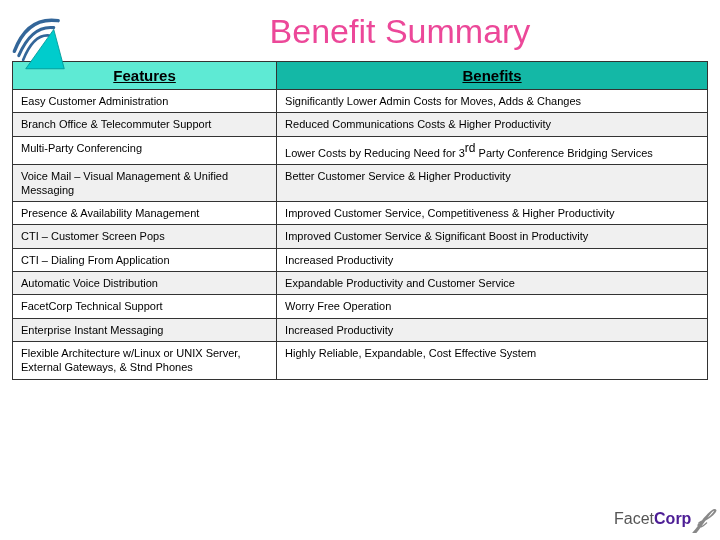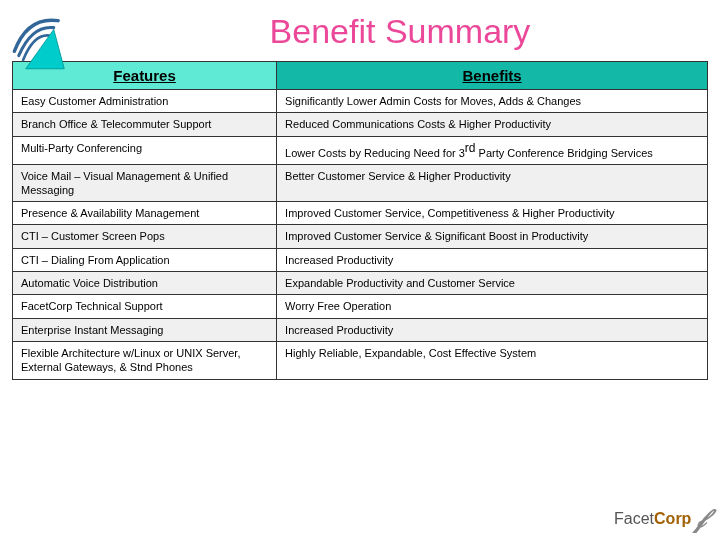--- a/index.html
+++ b/index.html
@@ -104,21 +104,21 @@
       color: #333;
       display: flex;
       align-items: center;
       margin-top: 24px;
     }
     .footer-brand .facet {
       color: #555;
       font-weight: normal;
     }
     .footer-brand .corp {
-      color: #a16207;
+      color: #4c1d95;
       font-weight: bold;
     }
 
     .footer-f {
       font-size: 26px;
       font-style: italic;
       color: #888;
       margin-left: 3px;
       font-weight: bold;
     }

